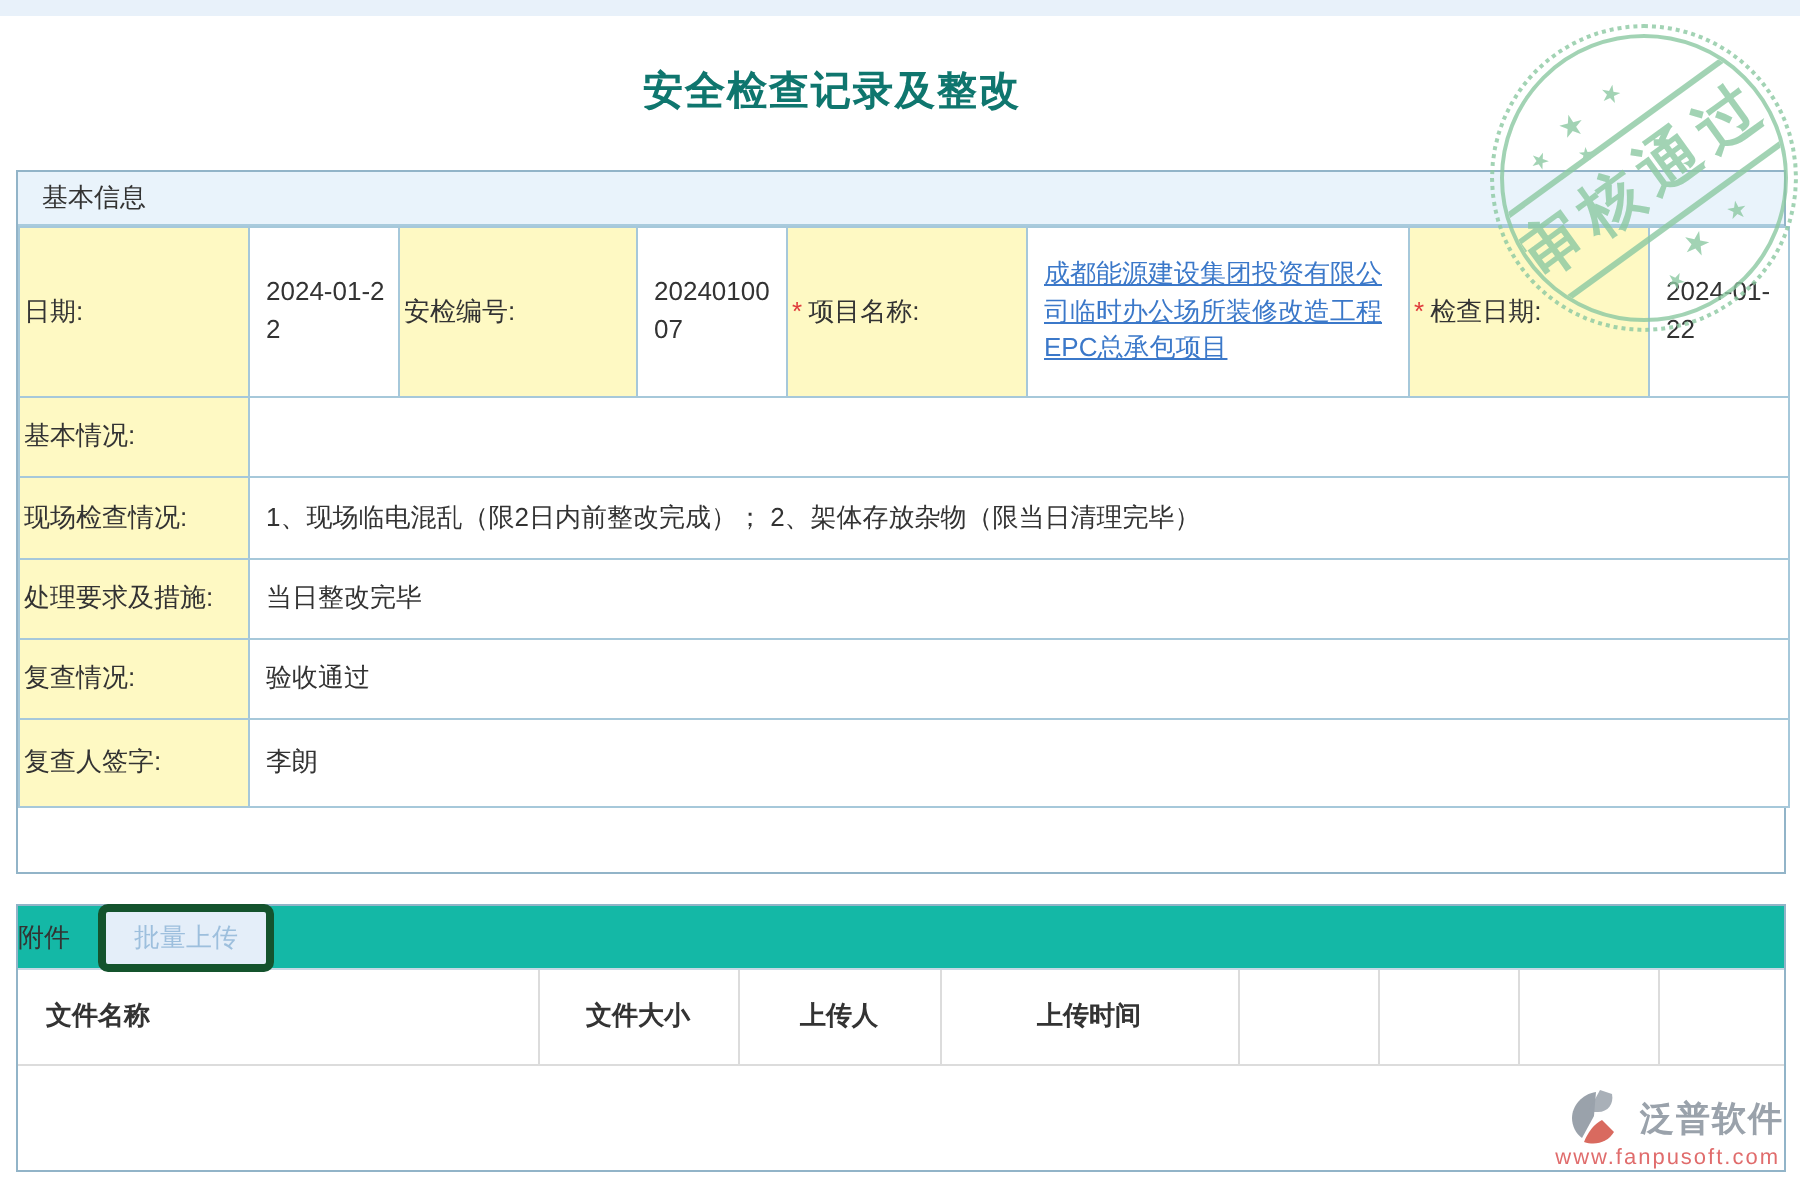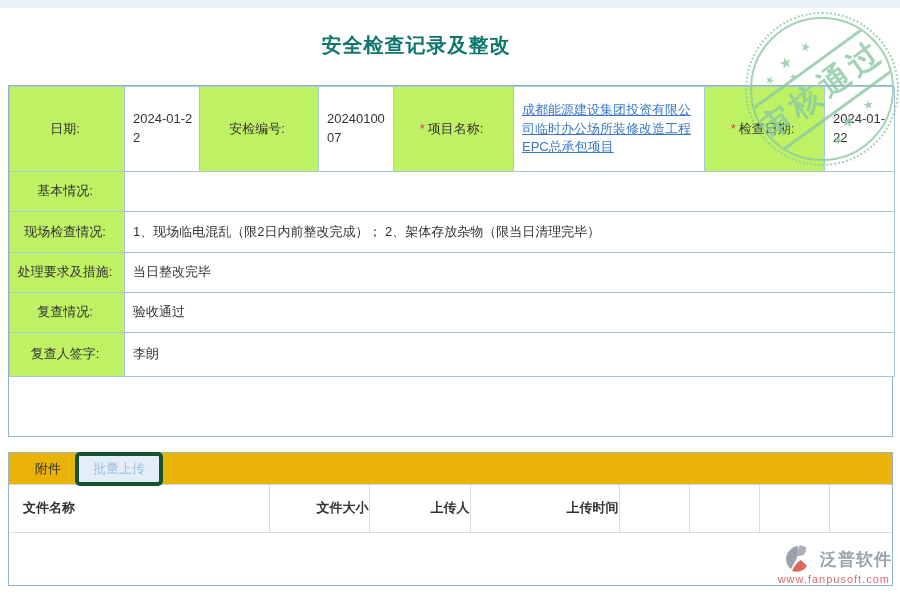--- a/index.html
+++ b/index.html
@@ -28,40 +28,40 @@
   .section-bar {
     height:27px; background:#e9f3fb; border-bottom:1px solid #a9cbdd;
     display:flex; align-items:center; padding-left:12px;
     font-size:13px; color:#333;
   }
   table.form { border-collapse:collapse; table-layout:fixed; width:885px; }
   table.form td {
     border:1px solid #a6c8da; font-size:13px; vertical-align:middle;
     word-break:break-all; line-height:1.45;
   }
-  td.lbl { background:#bef264; text-align:center; padding:2px 6px 2px 2px; color:#333; }
+  td.lbl { background:#fef9c3; text-align:left; padding:2px 6px 2px 2px; color:#333; }
   td.val { background:#ffffff; padding:2px 6px 2px 8px; color:#333; }
   .req { color:#e03c3c; margin-right:3px; font-size:13px; }
   a.proj-link { color:#3b78c9; text-decoration:underline; cursor:pointer; }
 
   
   .attach-bar {
-    height:32px; background:#eab308; border-bottom:1px solid #c6d8e4;
-    display:flex; align-items:center; padding-left:26px; gap:14px;
+    height:32px; background:#14b8a6; border-bottom:1px solid #c6d8e4;
+    display:flex; align-items:center; padding-left:0; gap:14px;
     font-size:13px; color:#333;
   }
   .btn-upload {
     background:#e4eef9; border:4px solid #14532d; color:#9dbfdd;
     border-radius:5px; font-size:13px; padding:4px 14px; cursor:pointer;
     font-family:inherit;
   }
   table.attach { border-collapse:collapse; table-layout:fixed; width:883px; }
   table.attach td {
     border:1px solid #dcdcdc; font-size:13px; font-weight:bold; color:#333;
-    height:47px; background:#fff; text-align:right;
+    height:47px; background:#fff; text-align:center;
   }
   table.attach td.first { text-align:left; padding-left:14px; border-left:none; }
   table.attach td.last { border-right:none; }
   table.attach tr td { border-top:none; }
 
   
   .stamp {
     position:absolute; left:745px; top:12px; width:154px; height:154px;
     opacity:0.8; z-index:30; pointer-events:none;
   }
@@ -94,20 +94,23 @@
   .logo-site { font-size:11px; color:#e06c6c; letter-spacing:1px; margin-top:-1px; padding-right:2px; }
 </style>
 </head>
 <body>
 
 <div class="top-strip"></div>
 
 <h1 class="page-title">安全检查记录及整改</h1>
 
 <div class="panel panel-main">
+  <div class="section-bar">
+    <span>基本信息</span>
+  </div>
   <table class="form">
     <colgroup>
       <col style="width:115px">
         <col style="width:75px">
         <col style="width:119px">
         <col style="width:75px">
       <col style="width:120px">
         <col style="width:191px">
         <col style="width:120px">
         <col style="width:70px">

